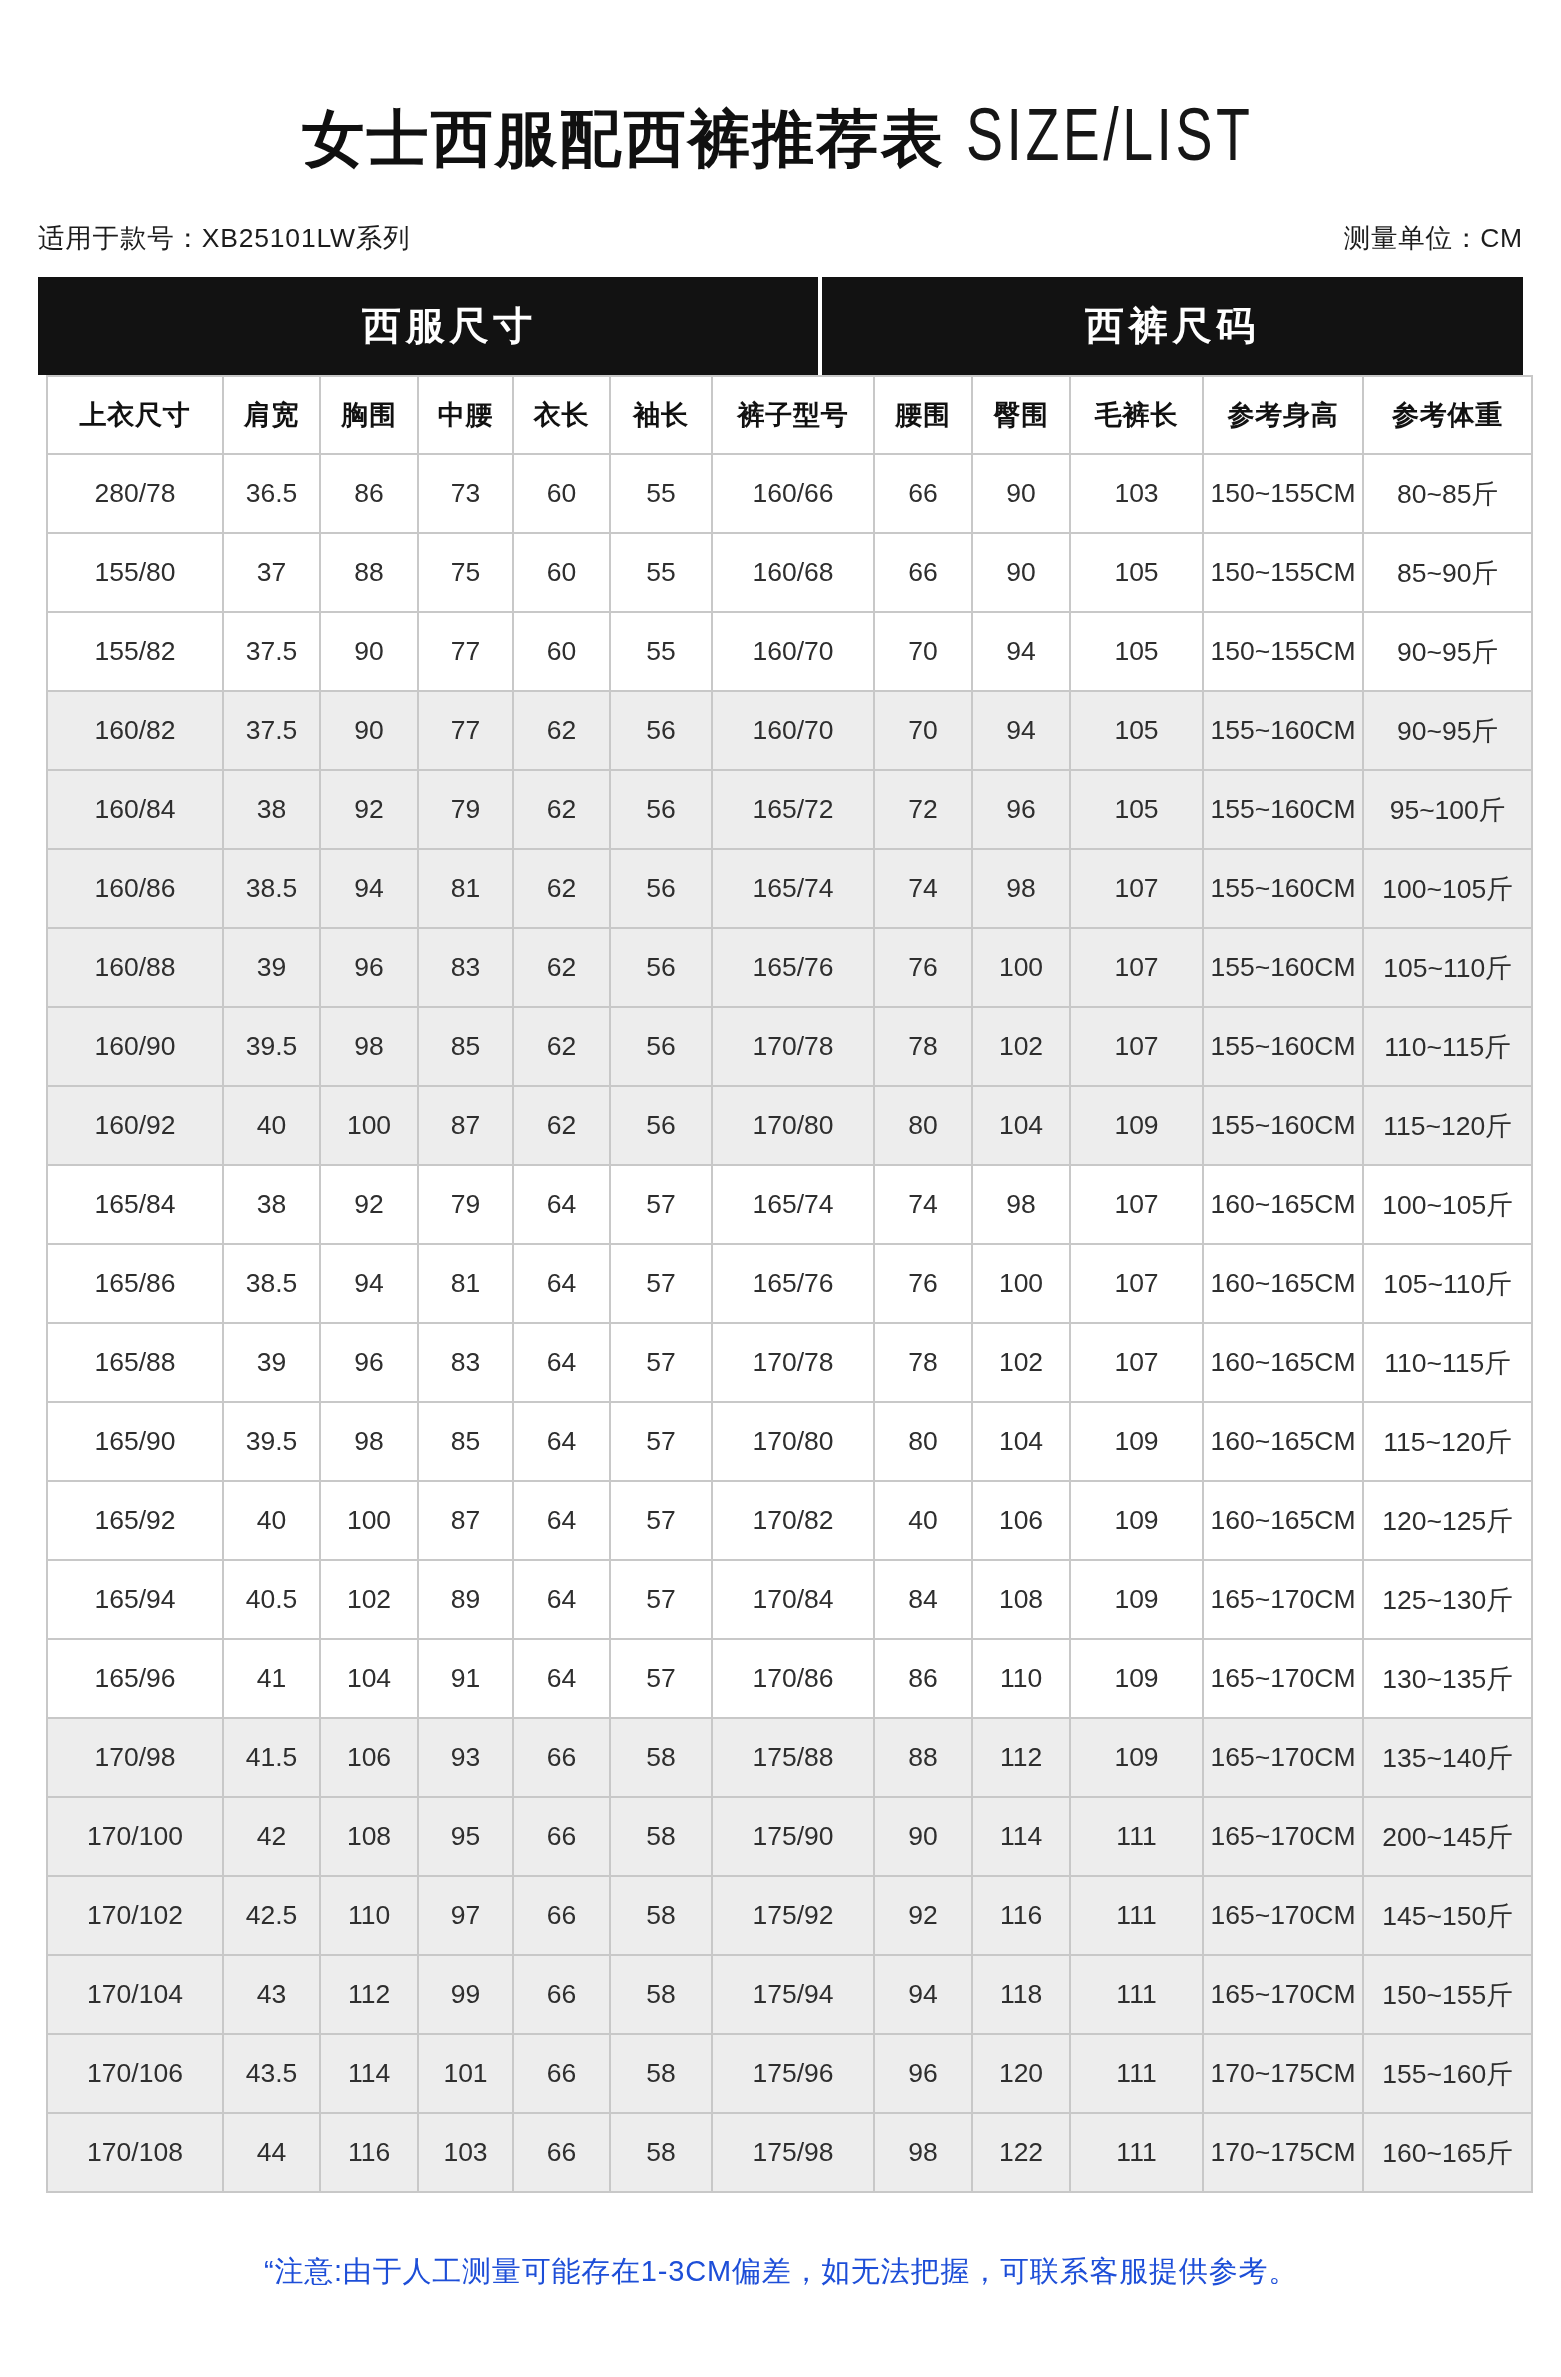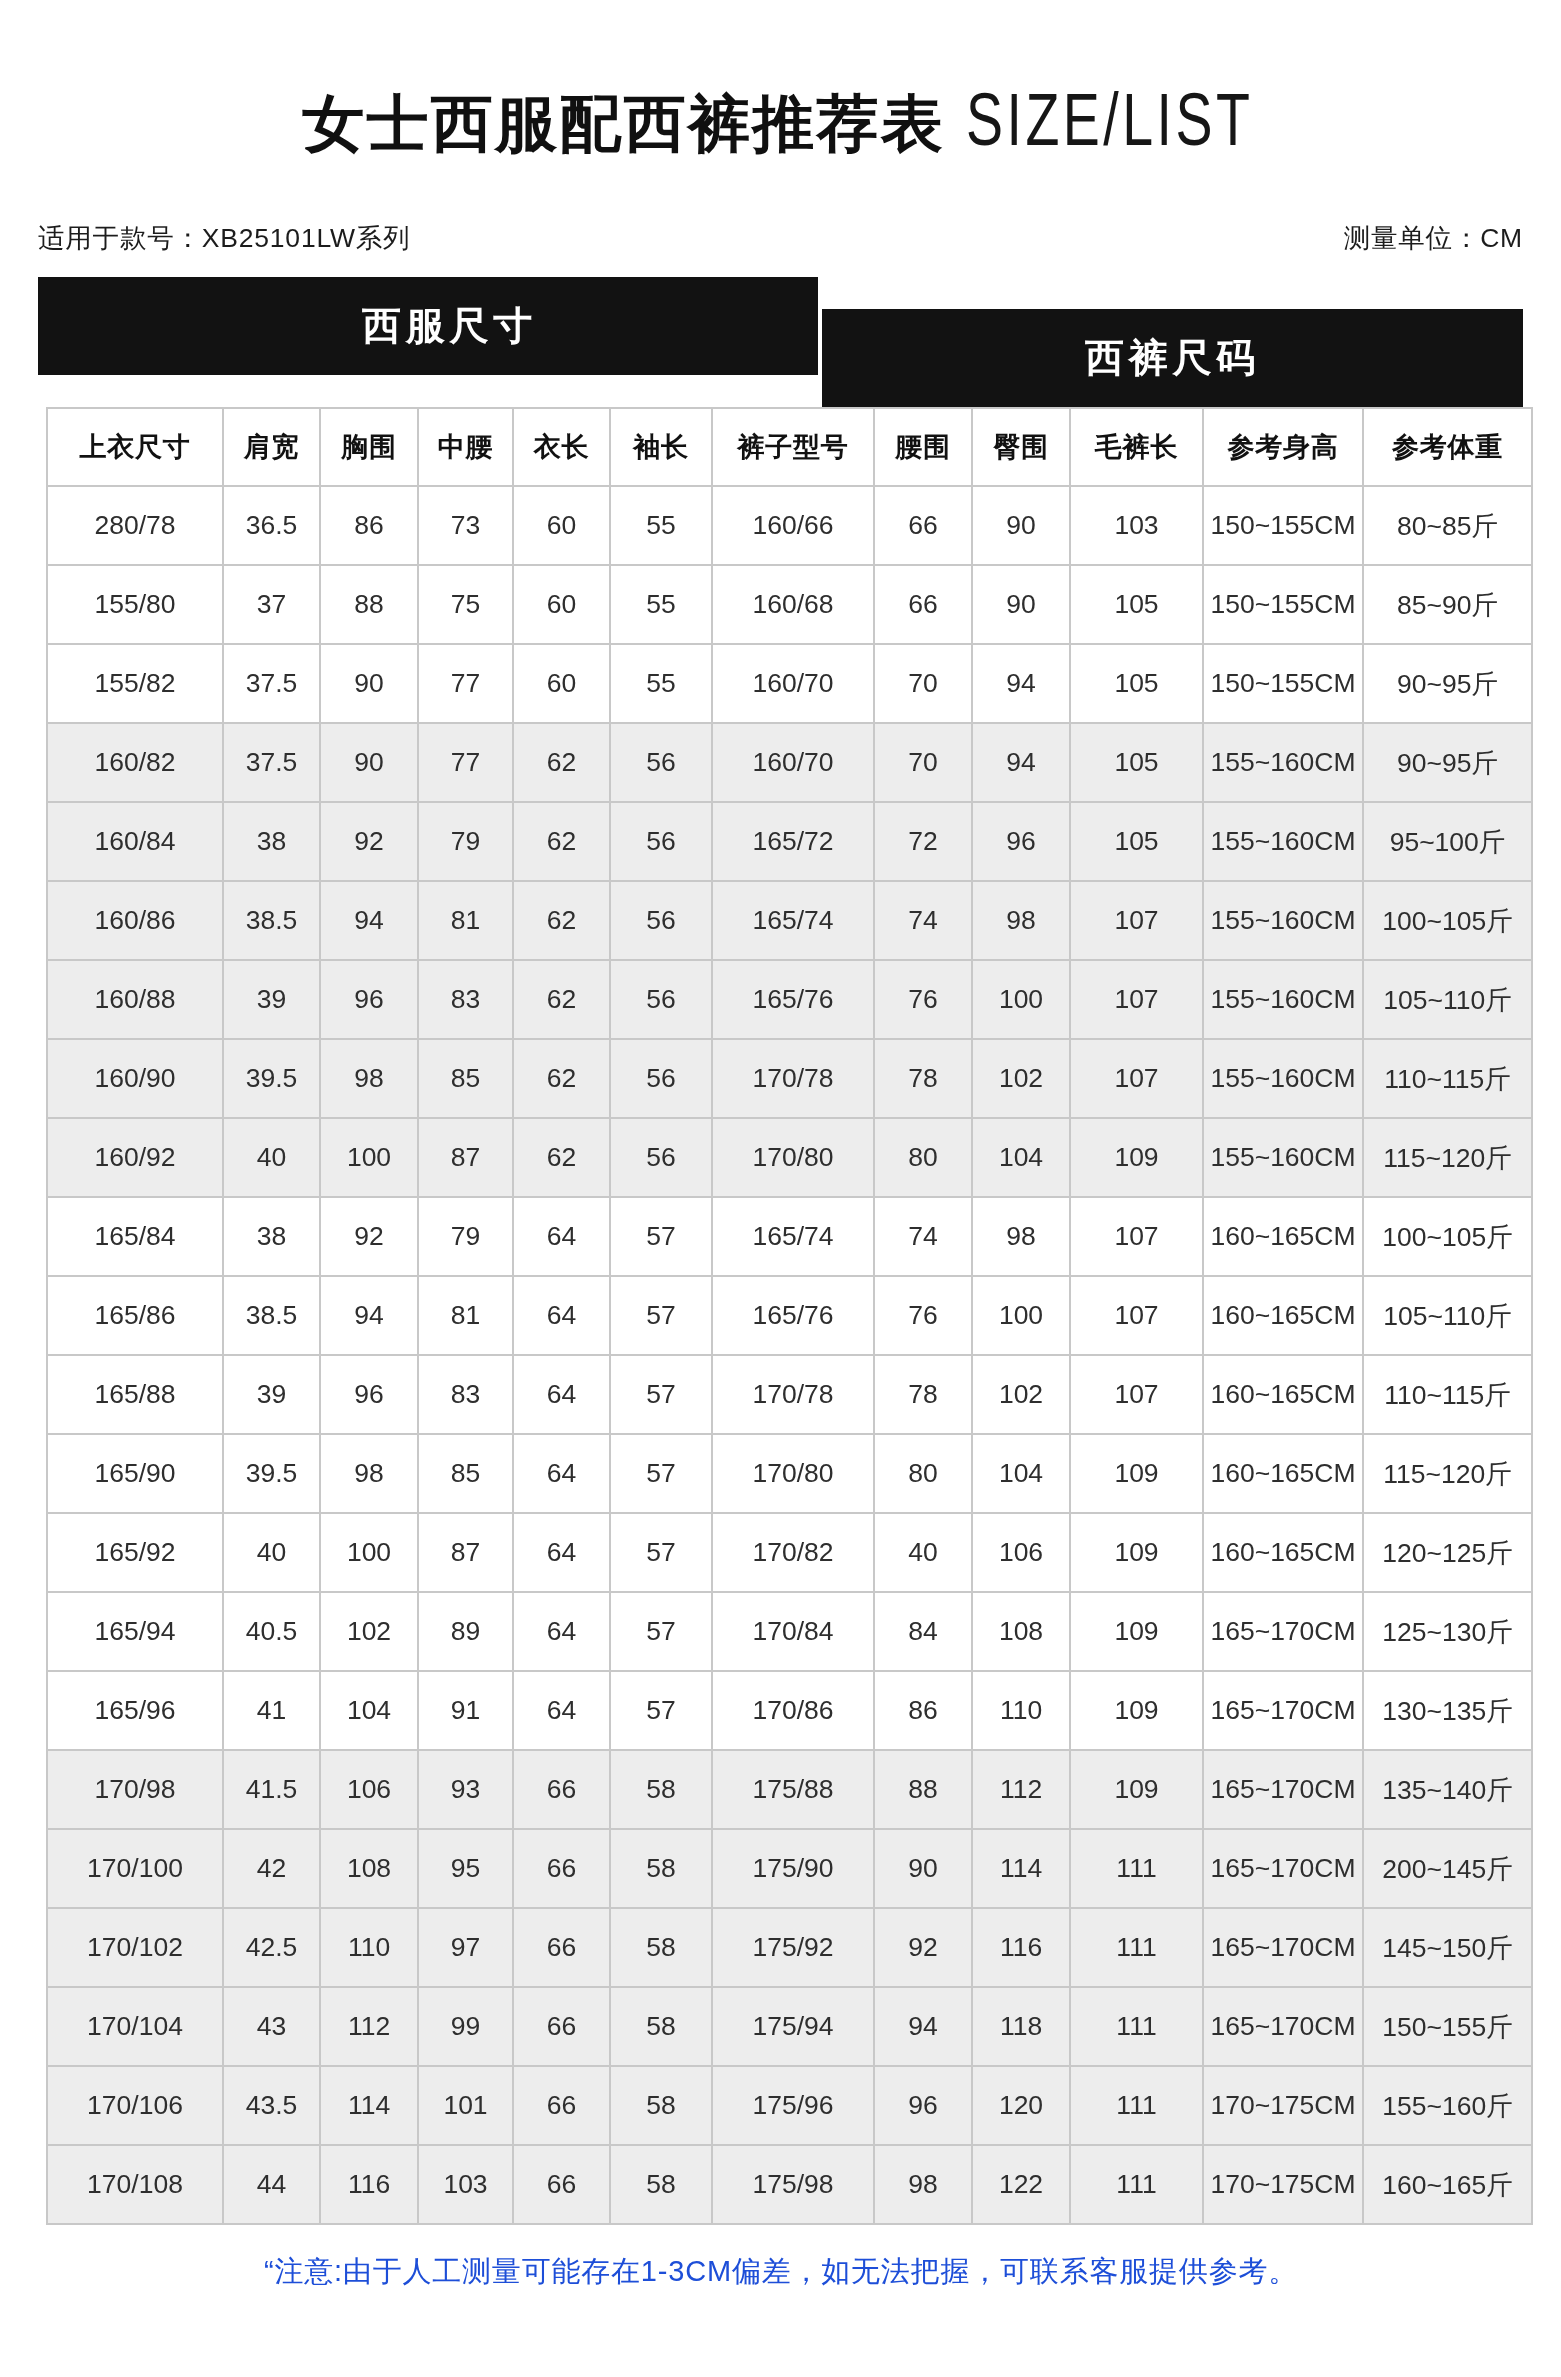--- a/index.html
+++ b/index.html
@@ -5,21 +5,21 @@
   html,body{margin:0;padding:0;}
   body{
     width:1562px;height:2377px;background:#ffffff;
     font-family:"Liberation Sans","DejaVu Sans",sans-serif;
     -webkit-font-smoothing:antialiased;
   }
   .page{position:relative;width:1562px;height:2377px;background:#ffffff;overflow:hidden;}
 
   
   .title{
-    position:absolute;top:76px;left:0;width:1562px;
+    position:absolute;top:91px;left:0;width:1562px;
     text-align:center;white-space:nowrap;color:#101010;
   }
   .title-cn{
     font-size:62px;font-weight:bold;letter-spacing:2.3px;
   }
   .title-en{
     display:inline-block;font-size:75px;font-weight:400;letter-spacing:4.7px;
     transform:scaleX(0.74);transform-origin:0 62%;
     margin-left:17px;margin-right:-94px;vertical-align:baseline;color:#161616;
   }
@@ -33,21 +33,21 @@
 
   
   .table-wrap{position:absolute;left:38px;top:277px;width:1485px;}
   .band{display:flex;gap:3.9px;background:#ffffff;}
   .band-cell{
     height:98px;background:#121212;color:#ffffff;
     display:flex;align-items:center;justify-content:center;
     font-size:39px;font-weight:bold;letter-spacing:4.7px;
   }
   .band-cell.suit{width:737px;padding-left:43px;}
-  .band-cell.pants{width:816px;flex:1;margin-top:32px;}
+  .band-cell.pants{width:816px;flex:1;}
 
   table.size-table{
     border-collapse:collapse;table-layout:fixed;width:1485px;margin-left:8px;
   }
   .size-table th,.size-table td{
     border:2.3px solid #c8c8c8;text-align:center;vertical-align:middle;
     padding:0;overflow:hidden;white-space:nowrap;
   }
   .size-table thead th{
     height:76px;background:#ffffff;color:#111111;

